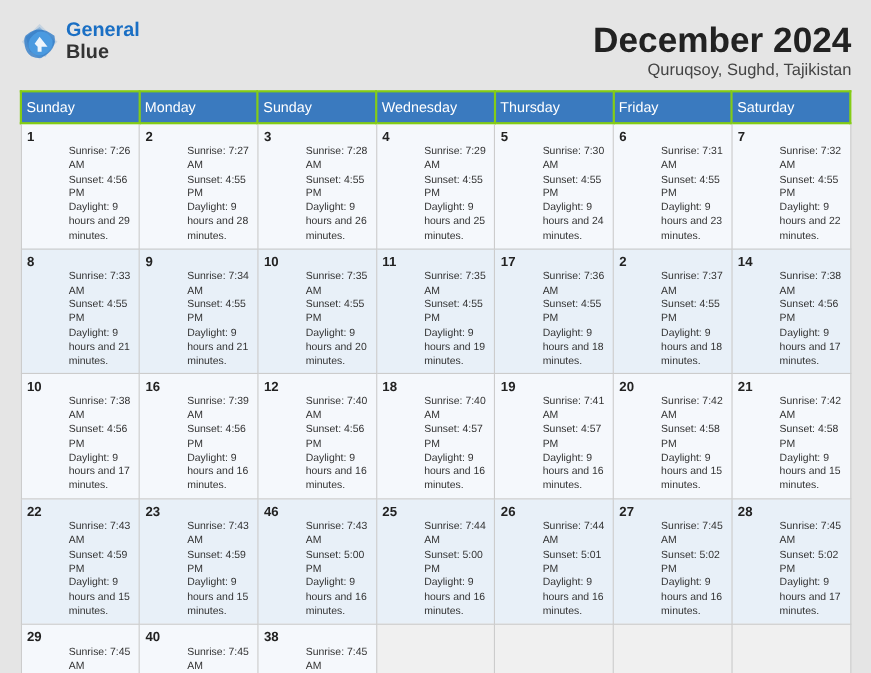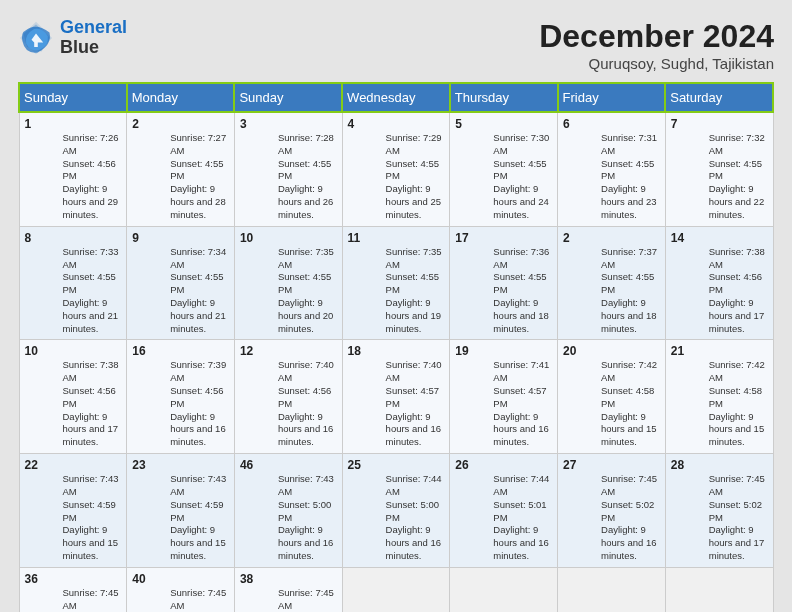--- a/index.html
+++ b/index.html
@@ -249,21 +249,21 @@
             <span class="cell-day">27</span>
             <div class="cell-info">Sunrise: 7:45 AM<br>Sunset: 5:02 PM<br>Daylight: 9 hours and 16 minutes.</div>
           </td>
           <td>
             <span class="cell-day">28</span>
             <div class="cell-info">Sunrise: 7:45 AM<br>Sunset: 5:02 PM<br>Daylight: 9 hours and 17 minutes.</div>
           </td>
         </tr>
         <tr>
           <td>
-            <span class="cell-day">36</span>
+            <span class="cell-day">29</span>
             <div class="cell-info">Sunrise: 7:45 AM<br>Sunset: 5:03 PM<br>Daylight: 9 hours and 17 minutes.</div>
           </td>
           <td>
             <span class="cell-day">40</span>
             <div class="cell-info">Sunrise: 7:45 AM<br>Sunset: 5:04 PM<br>Daylight: 9 hours and 18 minutes.</div>
           </td>
           <td>
             <span class="cell-day">38</span>
             <div class="cell-info">Sunrise: 7:45 AM<br>Sunset: 5:04 PM<br>Daylight: 9 hours and 19 minutes.</div>
           </td>

